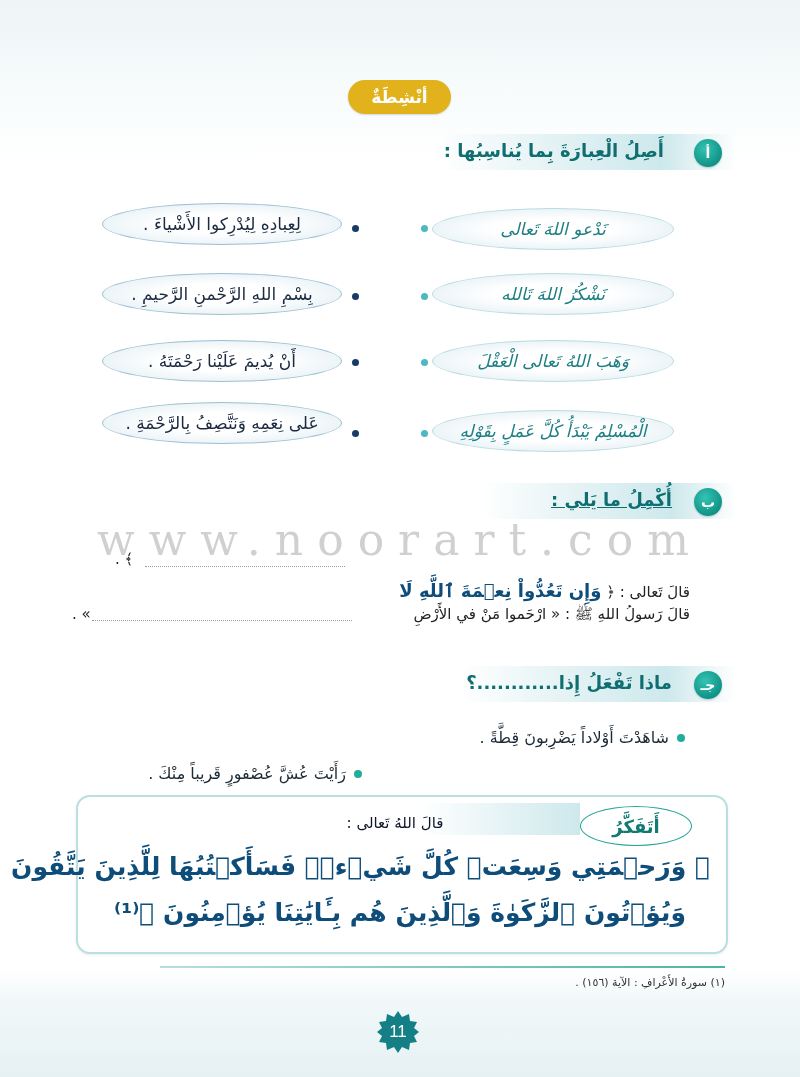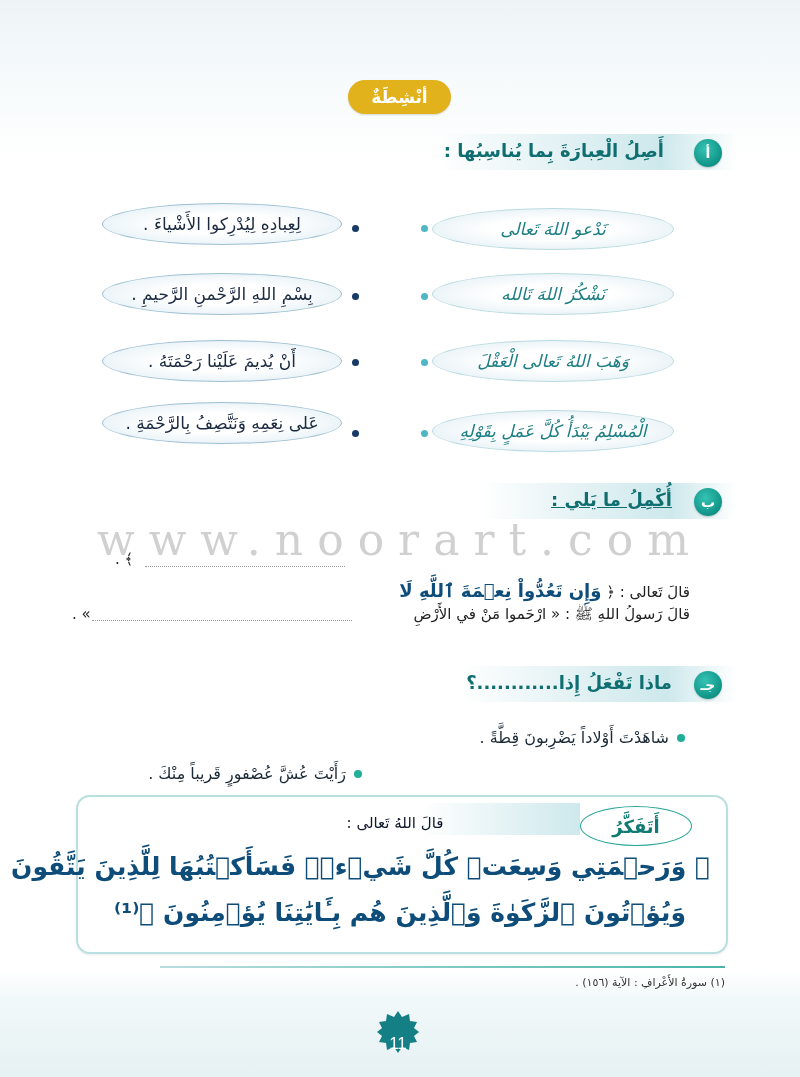--- a/index.html
+++ b/index.html
@@ -85,21 +85,21 @@
     color: #117a72; font-weight: bold; font-size: 18px;
   }
   .reflect-intro { position: absolute; left: 280px; top: 814px; width: 230px; text-align: center; font-size: 15px; color: #0f172a; }
   .verse { position: absolute; left: 90px; width: 620px; text-align: center; color: #0e4d7a; font-weight: bold; font-size: 25px; white-space: nowrap; }
 
   .footnote-rule { left: 160px; top: 966px; width: 565px; height: 2px; background: linear-gradient(to right, #b8dede, #4ab5a8); }
   .footnote { position: absolute; left: 300px; top: 976px; width: 425px; text-align: right; font-size: 11px; color: #333; }
 
   .page-badge {
     left: 376px; top: 1010px; width: 44px; height: 44px;
-    display: flex; align-items: flex-end; justify-content: center;
+    display: flex; align-items: center; justify-content: center;
     direction: ltr;
   }
   .page-badge svg { position: absolute; left: 0; top: 0; }
   .page-num { position: relative; color: #fff; font-size: 17px; font-family: "Liberation Sans", sans-serif; }
 </style>
 </head>
 <body>
 
 <div class="watermark">www.noorart.com</div>
 

